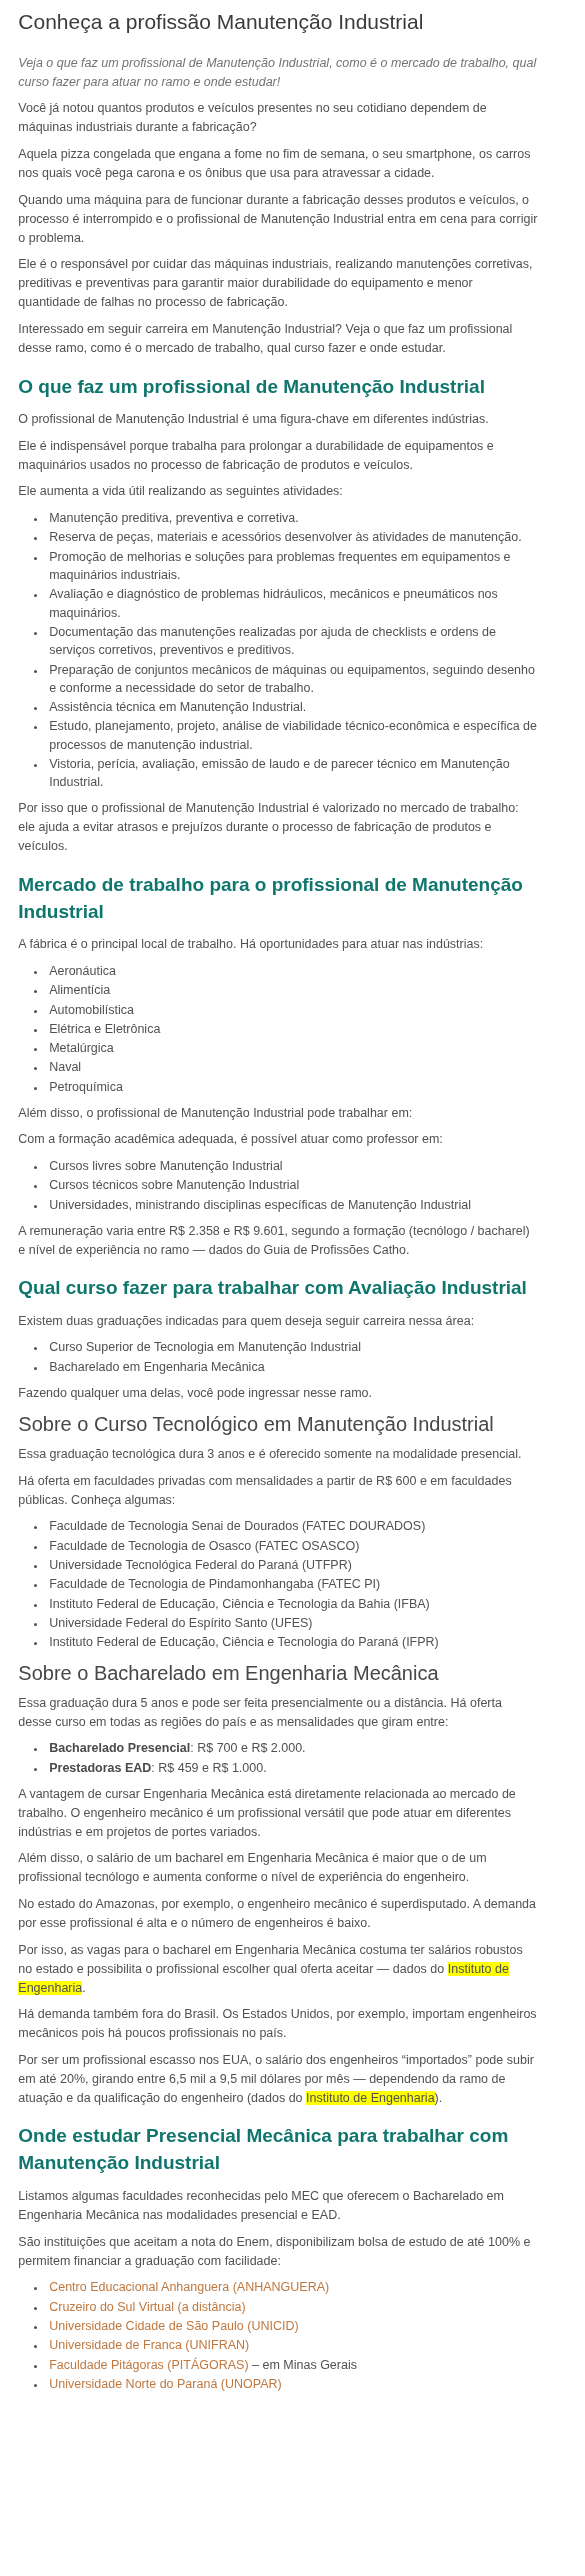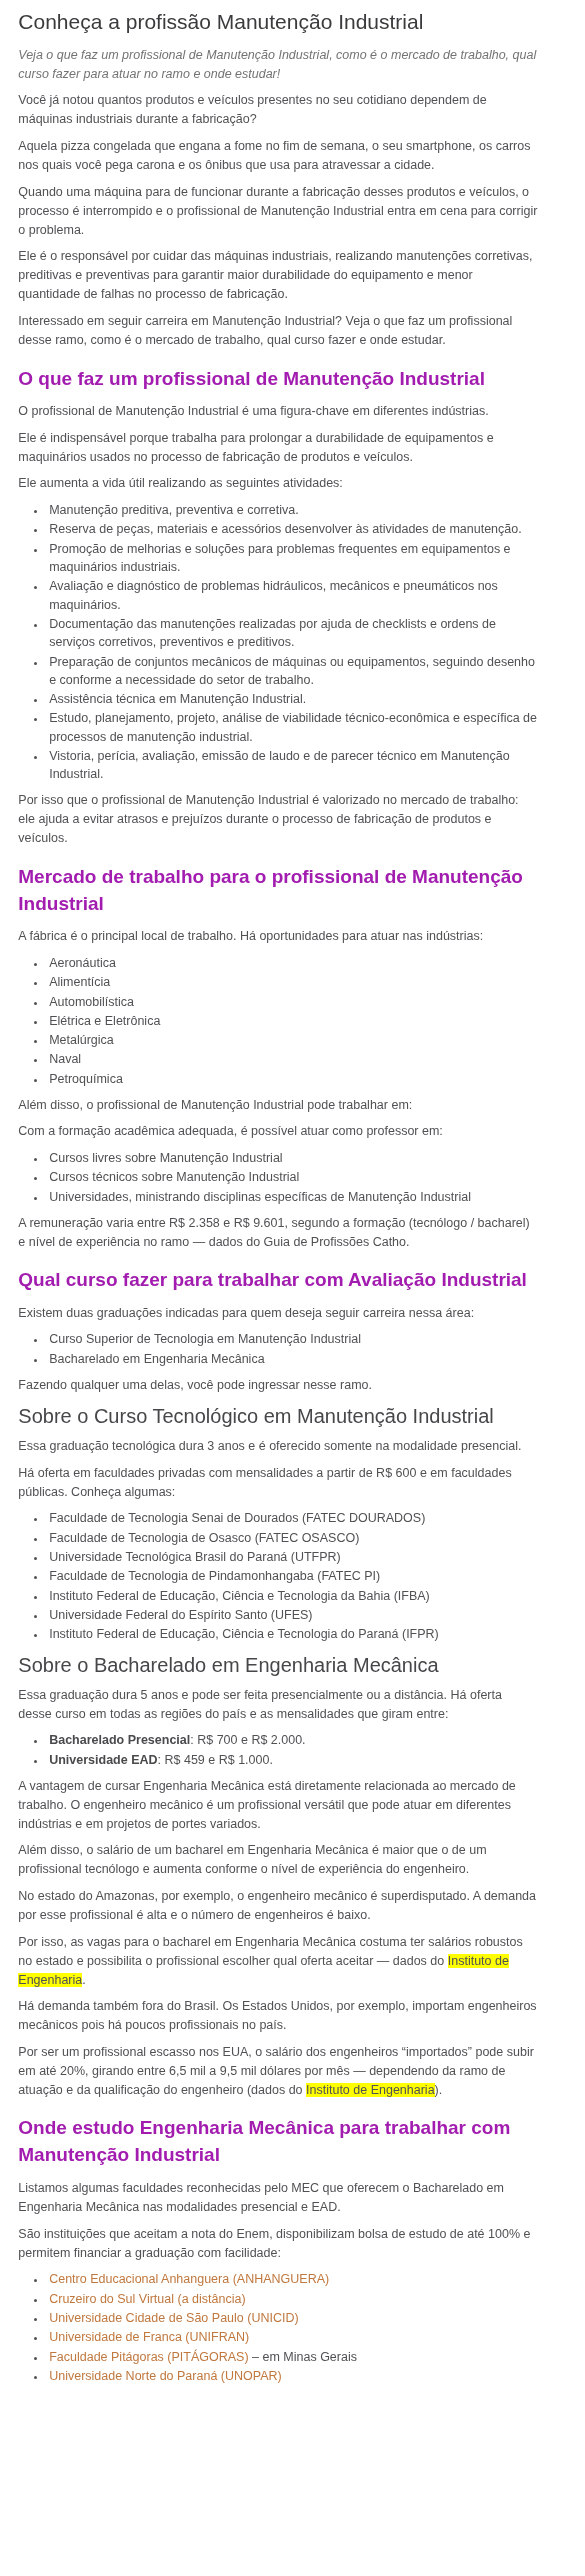--- a/index.html
+++ b/index.html
@@ -9,25 +9,25 @@
     box-sizing: border-box;
     padding: 6.7px 47px 19px 18.3px;
     font-family: "Liberation Sans", "DejaVu Sans", sans-serif;
     font-size: 12.5px;
     line-height: 19px;
     color: #515154;
     background: #ffffff;
   }
   h1 {
     font-size: 21px; line-height: 29px; font-weight: 400;
-    color: #3b3b3d; margin: 0 0 10px 0;
+    color: #3b3b3d; margin: 0 0 18px 0;
   }
   h2 {
     font-size: 19px; line-height: 27px; font-weight: 700;
-    color: #a21caf; margin: 14.4px 0 10.6px 0;
+    color: #0f766e; margin: 14.4px 0 10.6px 0;
   }
   h3 {
     font-size: 20px; line-height: 23px; font-weight: 400;
     color: #47474a; margin: 10.6px 0 8.7px 0;
   }
   p { margin: 0 0 7.7px 0; }
   .lede { font-style: italic; color: #737373; }
   ul { margin: 1.9px 0 7.7px 0; padding: 0 0 0 29px; }
   li { margin: 1px 0; padding-left: 1.9px; line-height: 18.3px; }
   li::marker { color: #515154; font-size: 10.6px; }
@@ -96,41 +96,41 @@
       <li>Bacharelado em Engenharia Mecânica</li>
     </ul>
   <p>Fazendo qualquer uma delas, você pode ingressar nesse ramo.</p>
 
   <h3>Sobre o Curso Tecnológico em Manutenção Industrial</h3>
   <p>Essa graduação tecnológica dura 3 anos e é oferecido somente na modalidade presencial.</p>
   <p>Há oferta em faculdades privadas com mensalidades a partir de R$ 600 e em faculdades públicas. Conheça algumas:</p>
   <ul>
       <li>Faculdade de Tecnologia Senai de Dourados (FATEC DOURADOS)</li>
       <li>Faculdade de Tecnologia de Osasco (FATEC OSASCO)</li>
-      <li>Universidade Tecnológica Brasil do Paraná (UTFPR)</li>
+      <li>Universidade Tecnológica Federal do Paraná (UTFPR)</li>
       <li>Faculdade de Tecnologia de Pindamonhangaba (FATEC PI)</li>
       <li>Instituto Federal de Educação, Ciência e Tecnologia da Bahia (IFBA)</li>
       <li>Universidade Federal do Espírito Santo (UFES)</li>
       <li>Instituto Federal de Educação, Ciência e Tecnologia do Paraná (IFPR)</li>
     </ul>
 
   <h3>Sobre o Bacharelado em Engenharia Mecânica</h3>
   <p>Essa graduação dura 5 anos e pode ser feita presencialmente ou a distância. Há oferta desse curso em todas as regiões do país e as mensalidades que giram entre:</p>
   <ul>
       <li><strong>Bacharelado Presencial</strong><span>: R$ 700 e R$ 2.000.</span></li>
-      <li><strong>Universidade EAD</strong><span>: R$ 459 e R$ 1.000.</span></li>
+      <li><strong>Prestadoras EAD</strong><span>: R$ 459 e R$ 1.000.</span></li>
     </ul>
   <p>A vantagem de cursar Engenharia Mecânica está diretamente relacionada ao mercado de trabalho. O engenheiro mecânico é um profissional versátil que pode atuar em diferentes indústrias e em projetos de portes variados.</p>
   <p>Além disso, o salário de um bacharel em Engenharia Mecânica é maior que o de um profissional tecnólogo e aumenta conforme o nível de experiência do engenheiro.</p>
   <p>No estado do Amazonas, por exemplo, o engenheiro mecânico é superdisputado. A demanda por esse profissional é alta e o número de engenheiros é baixo.</p>
   <p><span>Por isso, as vagas para o bacharel em Engenharia Mecânica costuma ter salários robustos no estado e possibilita o profissional escolher qual oferta aceitar — dados do </span><mark>Instituto de Engenharia</mark><span>.</span></p>
   <p>Há demanda também fora do Brasil. Os Estados Unidos, por exemplo, importam engenheiros mecânicos pois há poucos profissionais no país.</p>
   <p><span>Por ser um profissional escasso nos EUA, o salário dos engenheiros “importados” pode subir em até 20%, girando entre 6,5 mil a 9,5 mil dólares por mês — dependendo da ramo de atuação e da qualificação do engenheiro (dados do </span><mark>Instituto de Engenharia</mark><span>).</span></p>
 
-  <h2>Onde estudo Engenharia Mecânica para trabalhar com Manutenção Industrial</h2>
+  <h2>Onde estudar Presencial Mecânica para trabalhar com Manutenção Industrial</h2>
   <p>Listamos algumas faculdades reconhecidas pelo MEC que oferecem o Bacharelado em Engenharia Mecânica nas modalidades presencial e EAD.</p>
   <p>São instituições que aceitam a nota do Enem, disponibilizam bolsa de estudo de até 100% e permitem financiar a graduação com facilidade:</p>
   <ul>
       <li><a>Centro Educacional Anhanguera (ANHANGUERA)</a></li>
       <li><a>Cruzeiro do Sul Virtual (a distância)</a></li>
       <li><a>Universidade Cidade de São Paulo (UNICID)</a></li>
       <li><a>Universidade de Franca (UNIFRAN)</a></li>
       <li><a>Faculdade Pitágoras (PITÁGORAS)</a><span> – em Minas Gerais</span></li>
       <li><a>Universidade Norte do Paraná (UNOPAR)</a></li>
     </ul>

